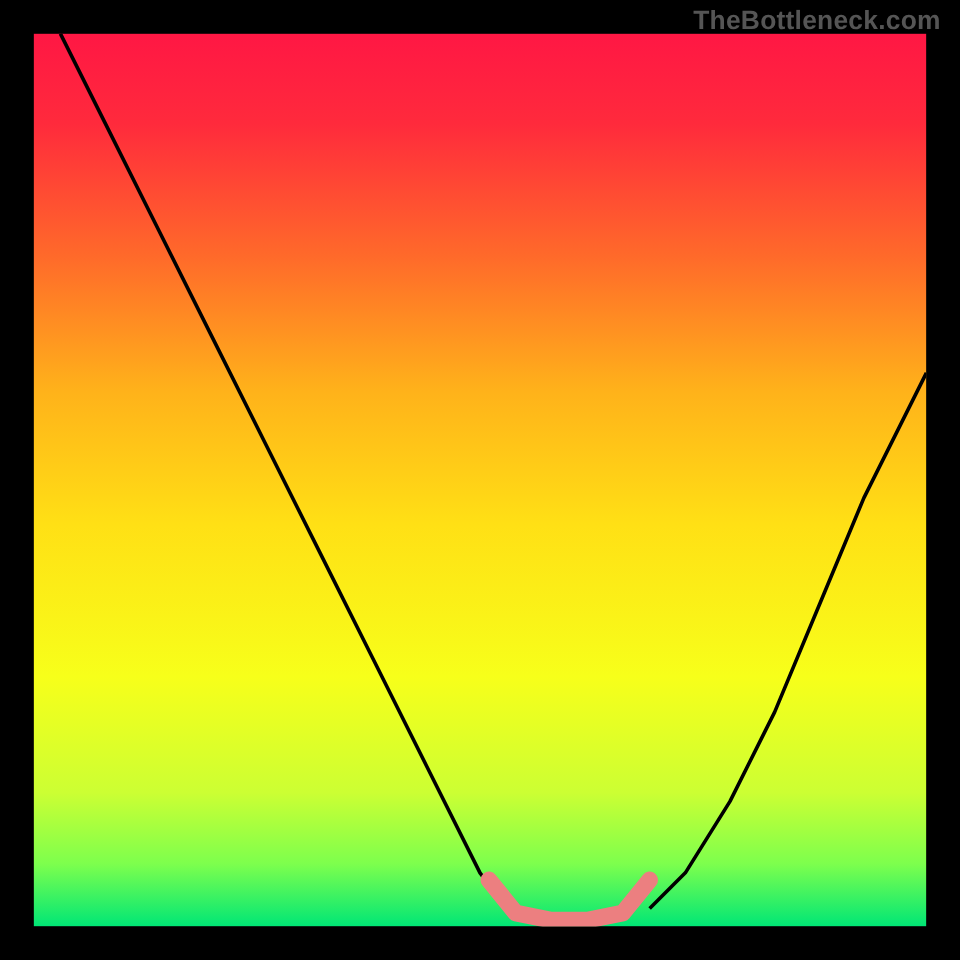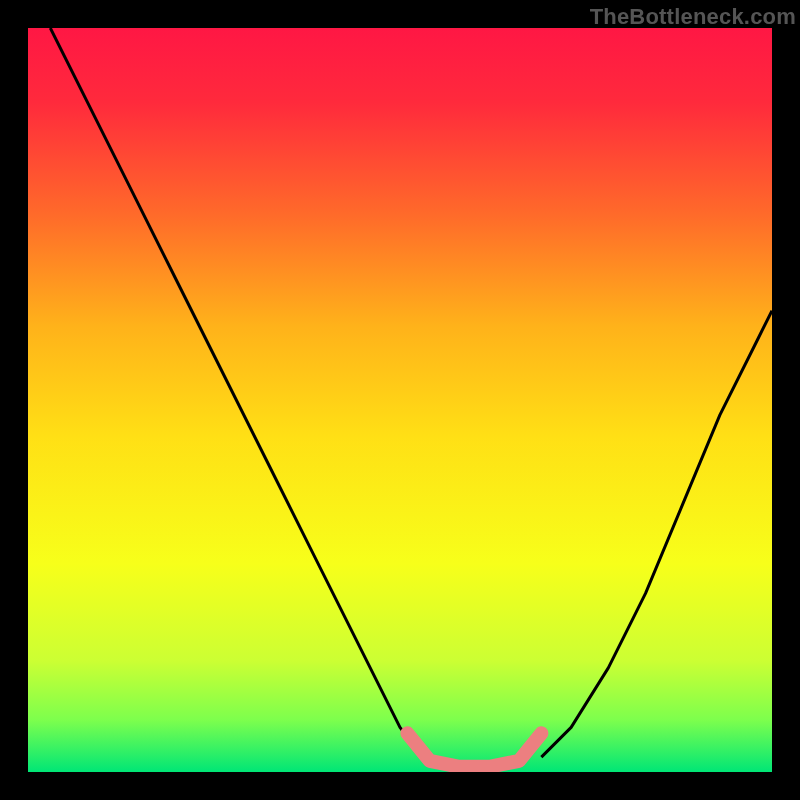--- a/index.html
+++ b/index.html
@@ -13,21 +13,21 @@
   }
   .frame {
     position: relative;
     width: 800px;
     height: 800px;
     background: #000;
   }
   .watermark {
     position: absolute;
     top: 4px;
-    right: 4px;
+    right: 16px;
     color: #555;
     font-size: 22px;
     font-weight: 600;
     letter-spacing: 0.2px;
     z-index: 5;
   }
   .plot-wrap {
     position: absolute;
     left: 28px;
     top: 28px;

